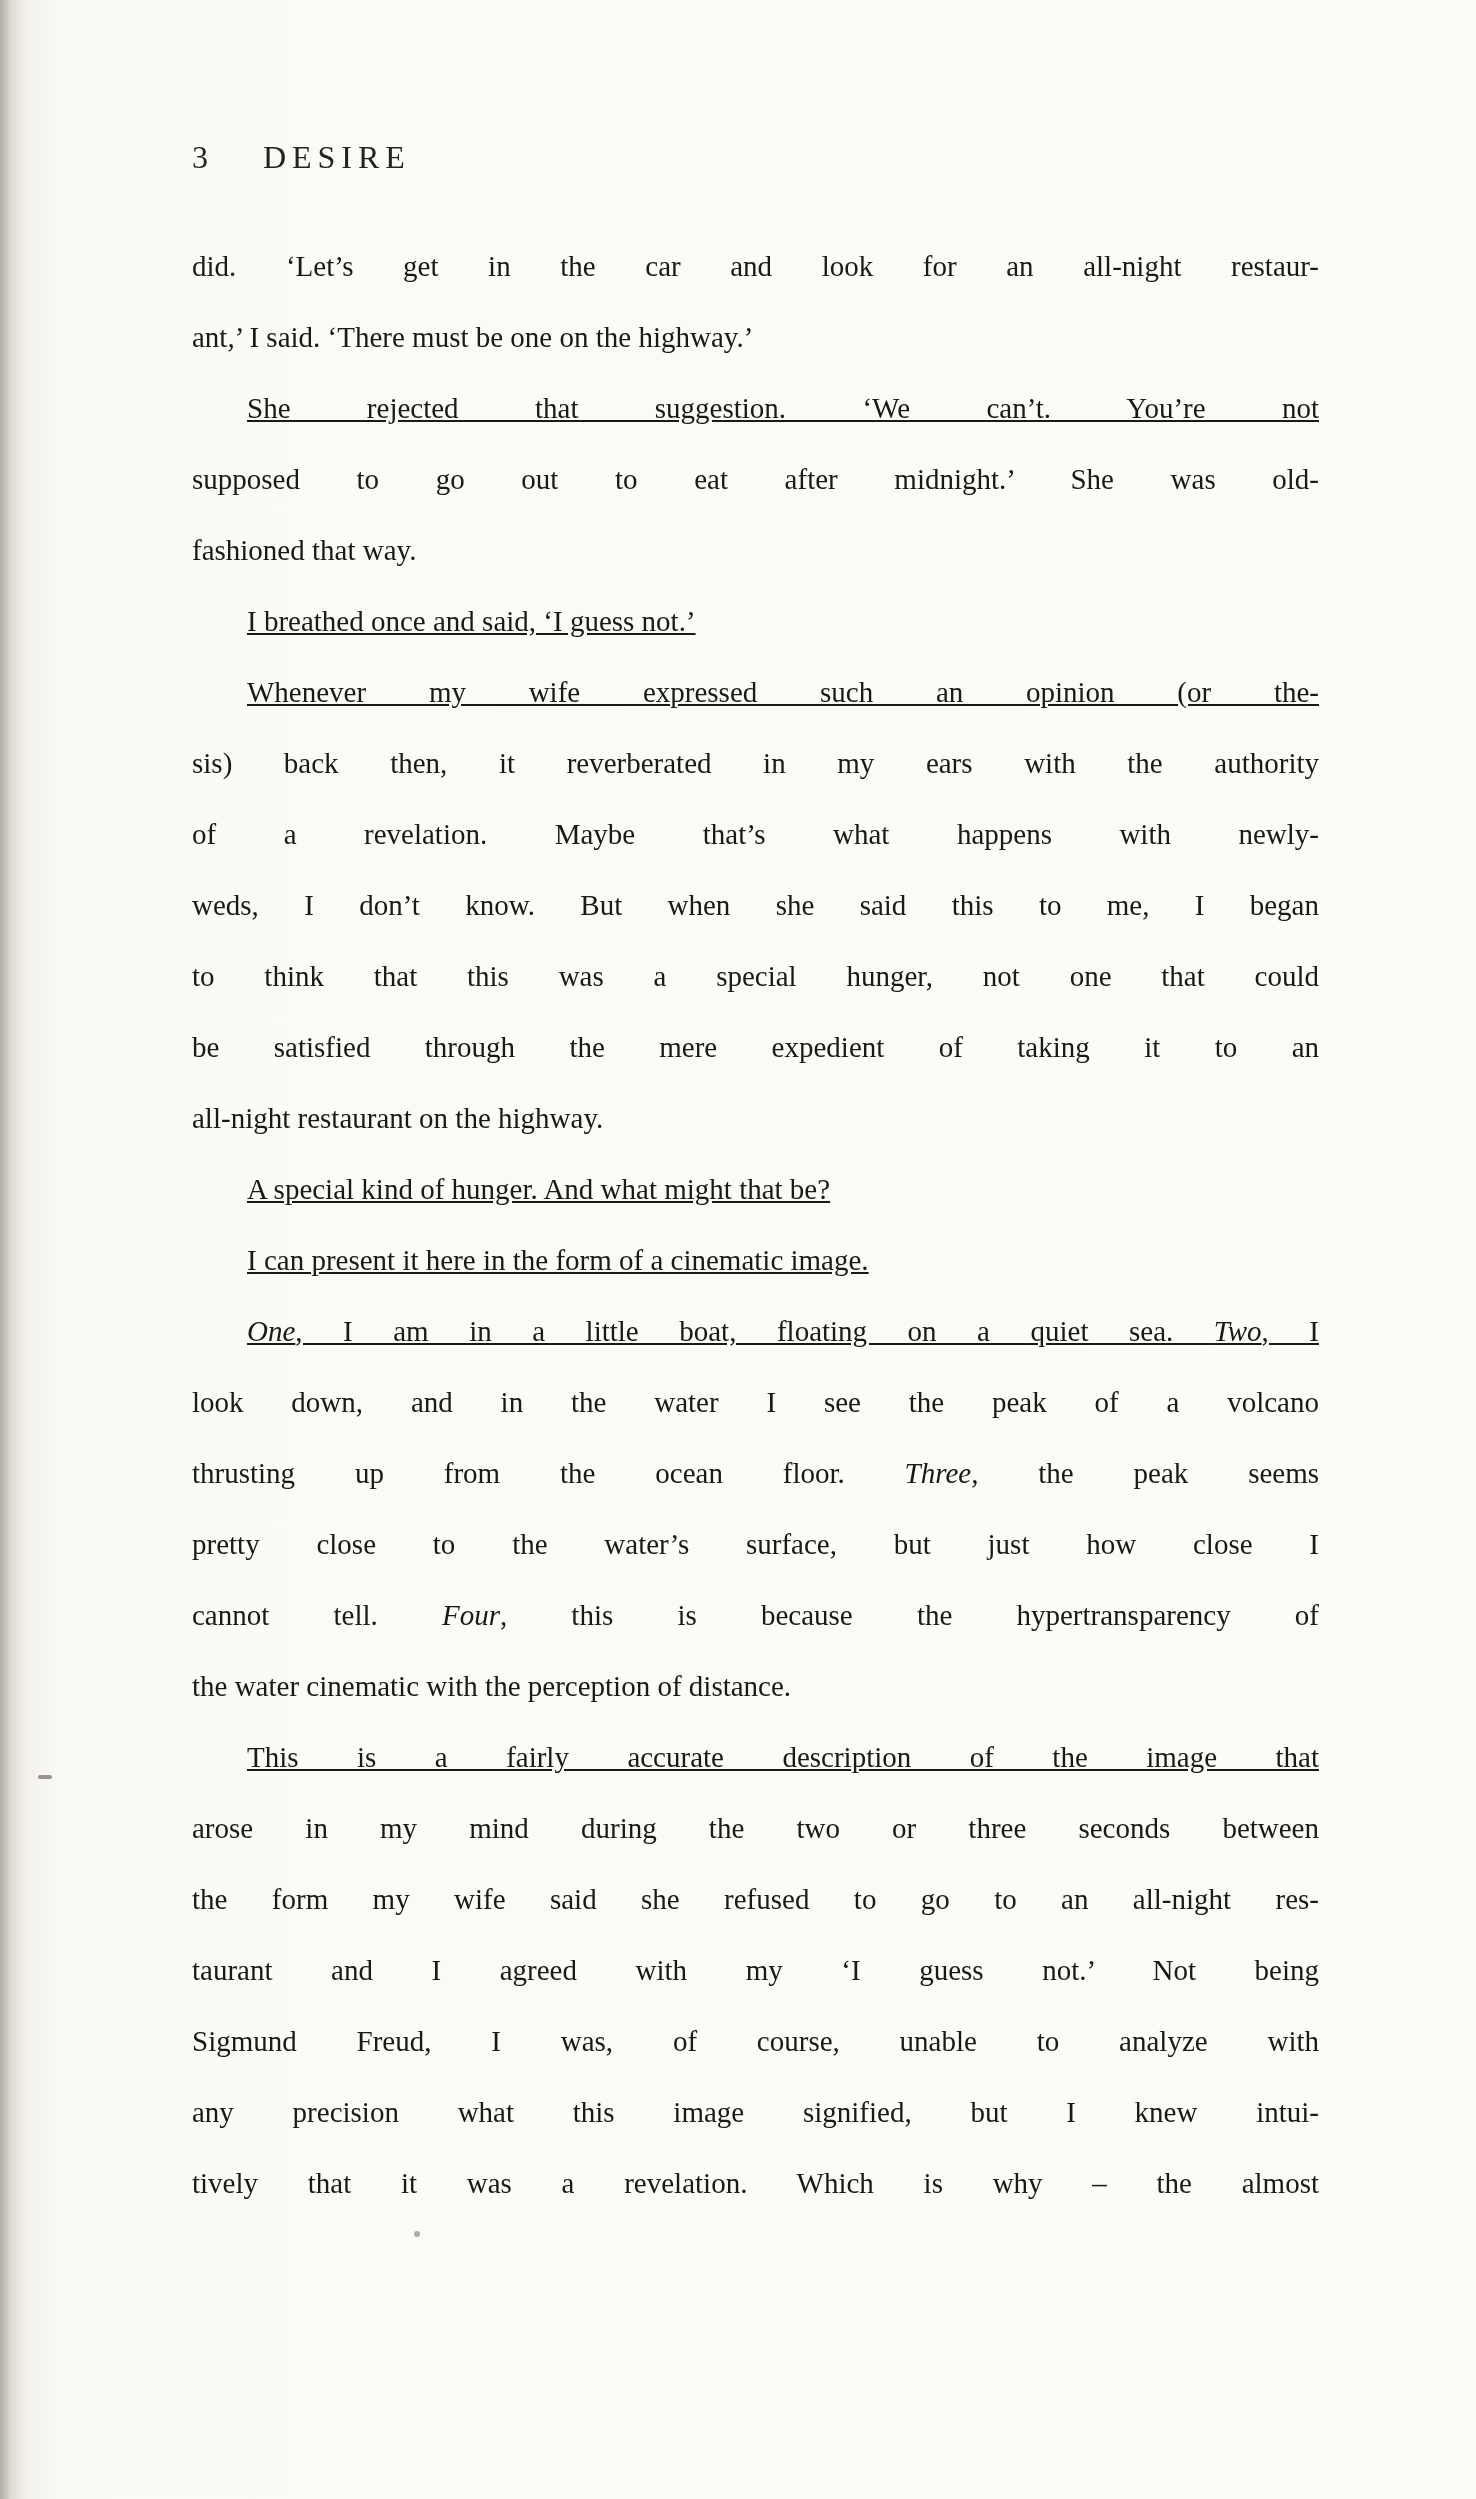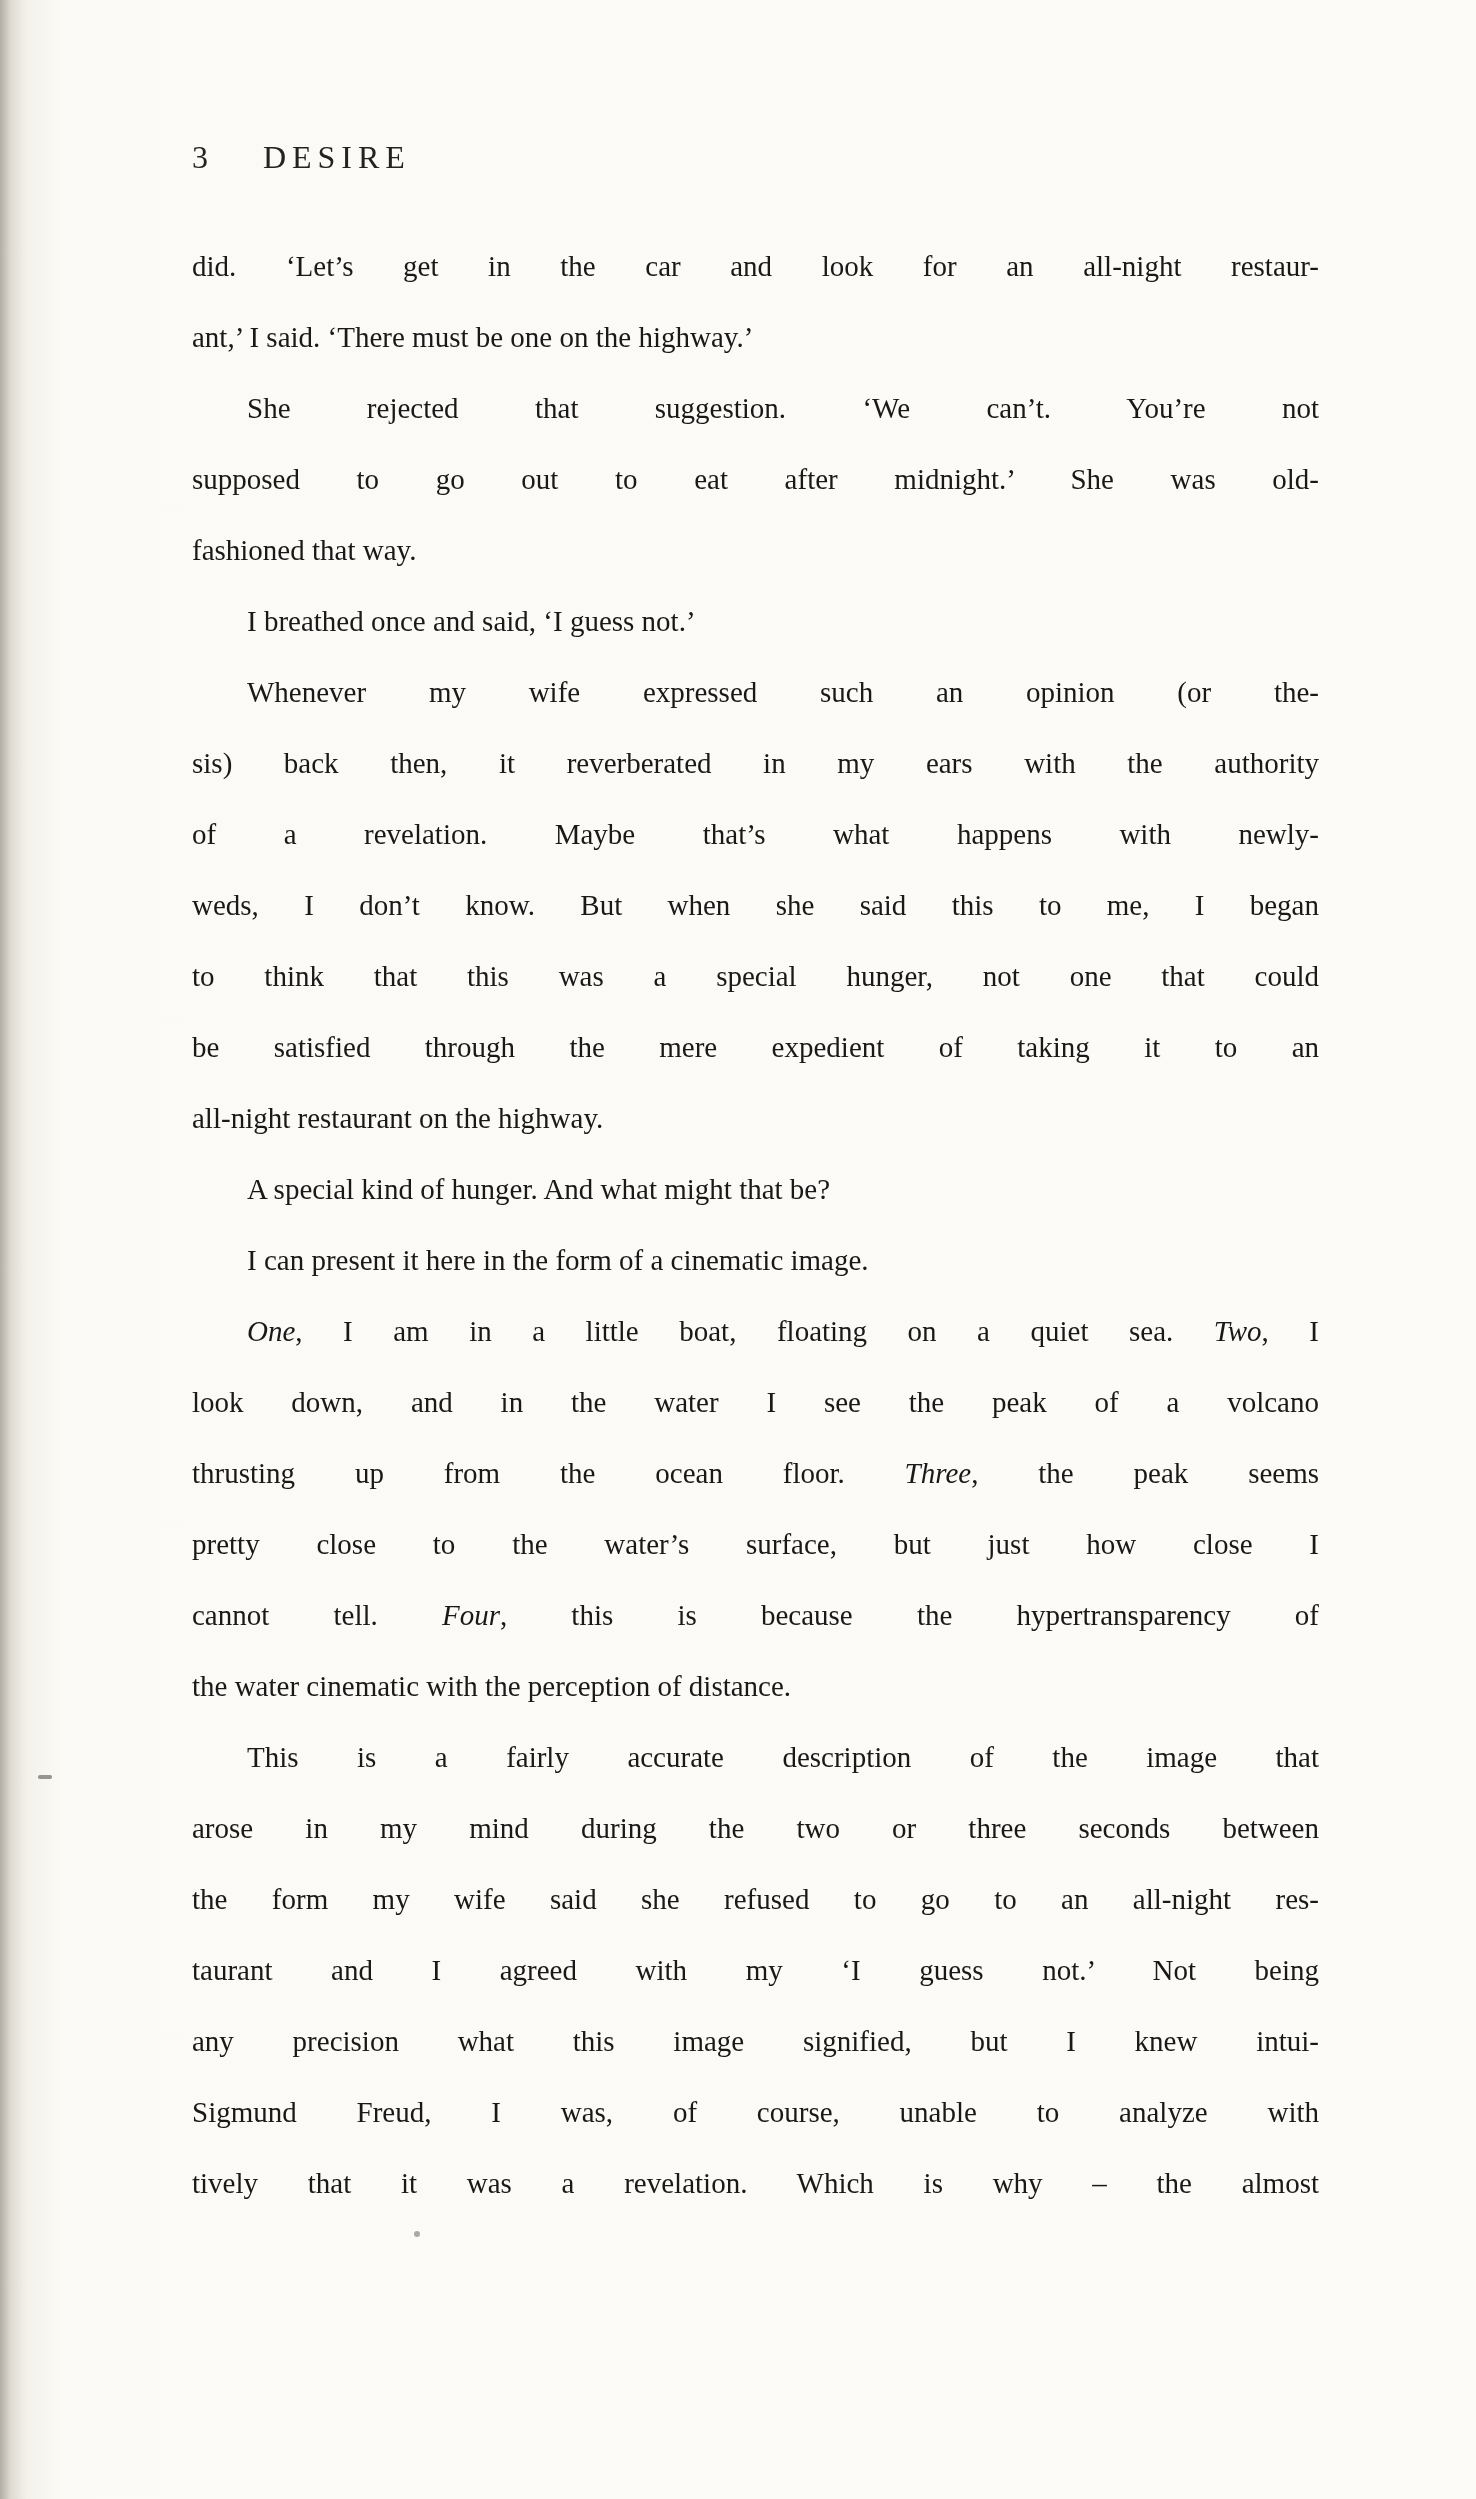--- a/index.html
+++ b/index.html
@@ -27,21 +27,21 @@
   .running-head .ptitle { letter-spacing: 6px; }
   .textblock {
     position: absolute;
     top: 231px; left: 192px; width: 1127px;
     font-size: 29px;
     line-height: 71px;
     color: #191919;
     text-rendering: optimizeLegibility;
   }
   .line { min-height: 70px; }
-  .line.indent { padding-left: 55px; }
+  .line.indent { padding-left: 55px; text-decoration: underline; }
   .line.just { text-align: justify; text-align-last: justify; }
   .line i { font-style: italic; }
   .artifact {
     position: absolute;
     background: #4a463f;
     opacity: 0.55;
     border-radius: 1.7px;
   }
   .a1 { left: 38px; top: 1775px; width: 14px; height: 4.3px; }
   .a2 { left: 414px; top: 2231px; width: 6px; height: 6px; border-radius: 50%; opacity: 0.45; }
@@ -74,22 +74,22 @@
       <div class="line indent just"><i>One</i><span>, I am in a little boat, floating on a quiet sea. </span><i>Two</i><span>, I</span></div>
       <div class="line just"><span>look down, and in the water I see the peak of a volcano</span></div>
       <div class="line just"><span>thrusting up from the ocean floor. </span><i>Three</i><span>, the peak seems</span></div>
       <div class="line just"><span>pretty close to the water’s surface, but just how close I</span></div>
       <div class="line just"><span>cannot tell. </span><i>Four</i><span>, this is because the hypertransparency of</span></div>
       <div class="line"><span>the water cinematic with the perception of distance.</span></div>
       <div class="line indent just"><span>This is a fairly accurate description of the image that</span></div>
       <div class="line just"><span>arose in my mind during the two or three seconds between</span></div>
       <div class="line just"><span>the form my wife said she refused to go to an all-night res-</span></div>
       <div class="line just"><span>taurant and I agreed with my ‘I guess not.’ Not being</span></div>
+      <div class="line just"><span>Sigmund Freud, I was, of course, unable to analyze with</span></div>
       <div class="line just"><span>any precision what this image signified, but I knew intui-</span></div>
-      <div class="line just"><span>Sigmund Freud, I was, of course, unable to analyze with</span></div>
       <div class="line just"><span>tively that it was a revelation. Which is why – the almost</span></div>
     </div>
 
   <div class="artifact a1"></div>
   <div class="artifact a2"></div>
 
 </div>
 
 
 </body></html>

